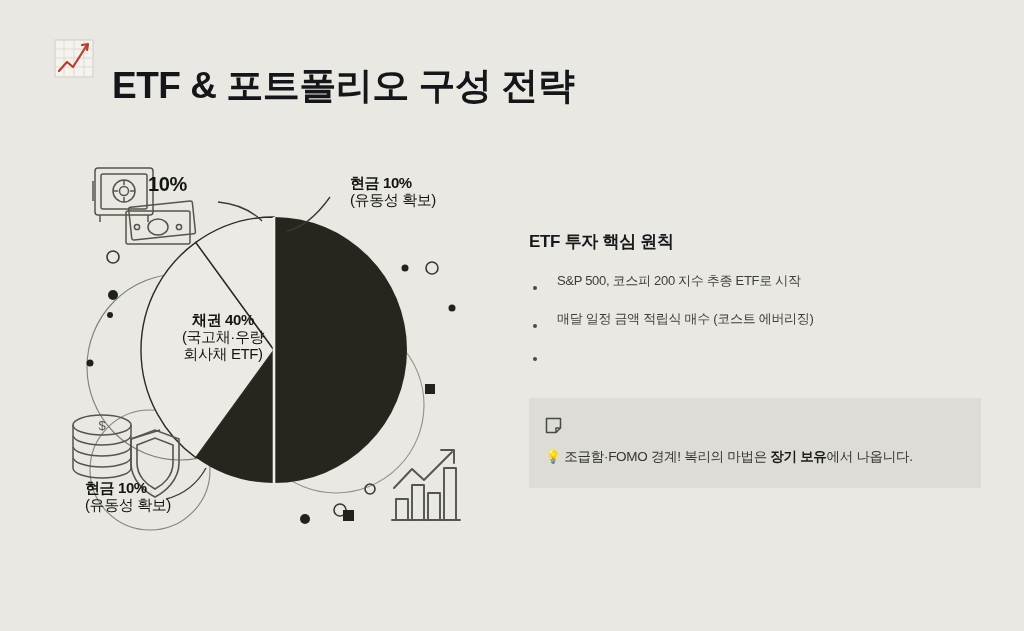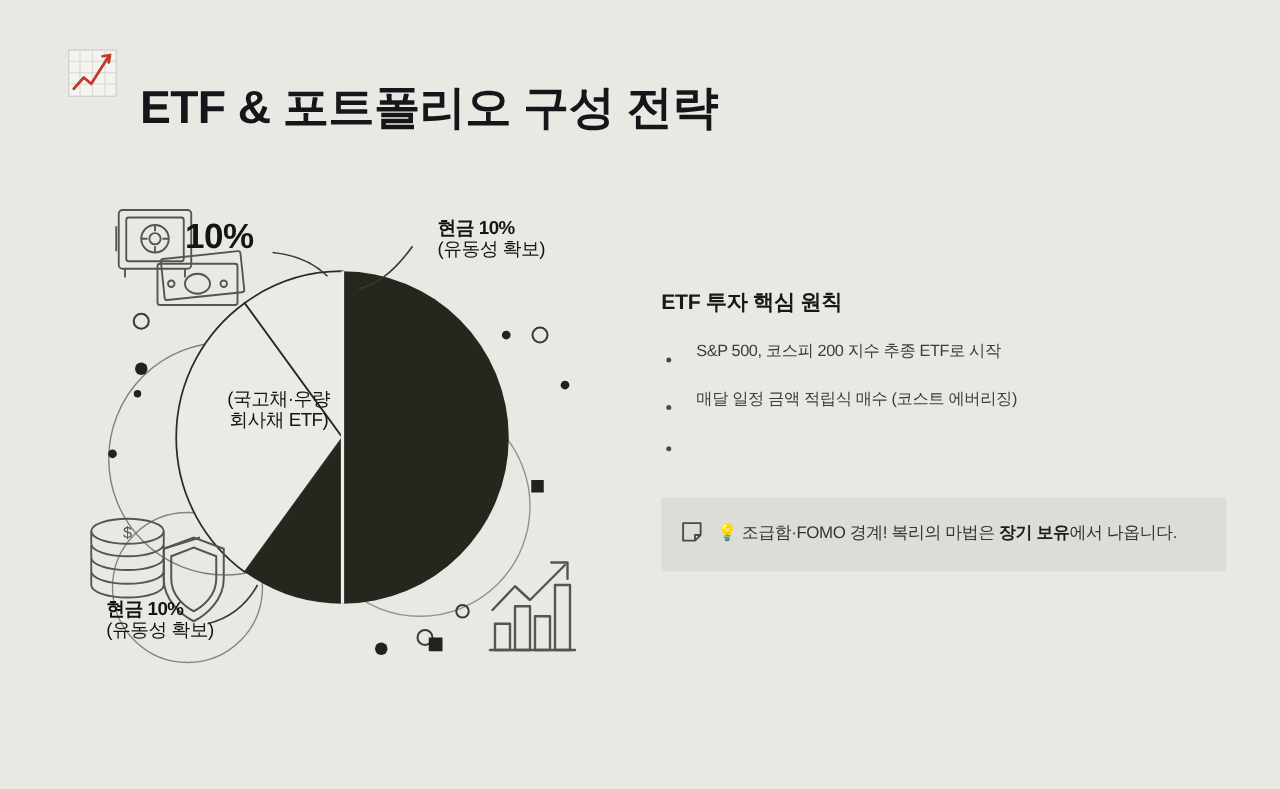--- a/index.html
+++ b/index.html
@@ -29,39 +29,39 @@
   .lbl .l1{font-size:15px;font-weight:bold;letter-spacing:-0.4px;white-space:nowrap;}
   .lbl .l2{font-size:15px;font-weight:normal;letter-spacing:-0.4px;white-space:nowrap;}
   .lbl.dark .l1,.lbl.dark .l2{color:#15150f;}
   .lbl.light .l1,.lbl.light .l2{color:#f3f2ec;}
 
   .lbl-cash-top{left:350px;top:70px;text-align:left;}
   .lbl-bonds{left:148px;top:207px;width:150px;}
   .lbl-stocks{left:275px;top:218px;width:135px;}
   .lbl-cash-bottom{left:85px;top:375px;text-align:left;}
   .lbl-ten{left:148px;top:68px;}
-  .lbl-ten .l1{font-size:28px;}
+  .lbl-ten .l1{font-size:20px;}
 
   
   .right-col{position:absolute;left:529px;top:230px;width:452px;}
   .section-title{font-size:17px;font-weight:bold;color:#18181a;letter-spacing:-0.3px;margin:0 0 20px 0;}
   .bullets{list-style:none;margin:0;padding:0;}
   .bullets li{
     display:flex;align-items:flex-end;gap:20px;
     font-size:13px;color:#3c3c3a;letter-spacing:-0.3px;
     margin-bottom:21px;line-height:1.3;
   }
   .bullets li .dot{
     flex:0 0 auto;width:4px;height:4px;border-radius:50%;
     background:#4a4a47;margin-top:8px;margin-left:4px;
   }
   .callout{
     position:absolute;left:529px;top:398px;width:420px;
     background:#dddcd6;padding:17px 16px 20px 16px;
-    display:flex;align-items:flex-start;gap:12px;
+    display:flex;align-items:flex-start;gap:12px;flex-direction:column;
   }
   .callout-note{flex:0 0 auto;width:17px;height:17px;margin-top:2px;}
   .callout-text{font-size:13.5px;color:#333331;line-height:1.62;letter-spacing:-0.3px;}
   .callout-text b{font-weight:bold;color:#1b1b19;}
   .bulb{font-size:13px;}
 </style>
 </head>
 <body>
 
 <div class="header">
@@ -173,20 +173,21 @@
   <div class="lbl dark lbl-ten">
     <div class="l1">10%</div>
   </div>
 
   <div class="lbl dark lbl-cash-top">
     <div class="l1">현금 10%</div>
     <div class="l2">(유동성 확보)</div>
   </div>
 
   <div class="lbl dark lbl-bonds">
+    <div class="l1">채권 40%</div>
     <div class="l2">(국고채·우량</div>
     <div class="l2">회사채 ETF)</div>
   </div>
 
 
   <div class="lbl dark lbl-cash-bottom">
     <div class="l1">현금 10%</div>
     <div class="l2">(유동성 확보)</div>
   </div>
 </div>

